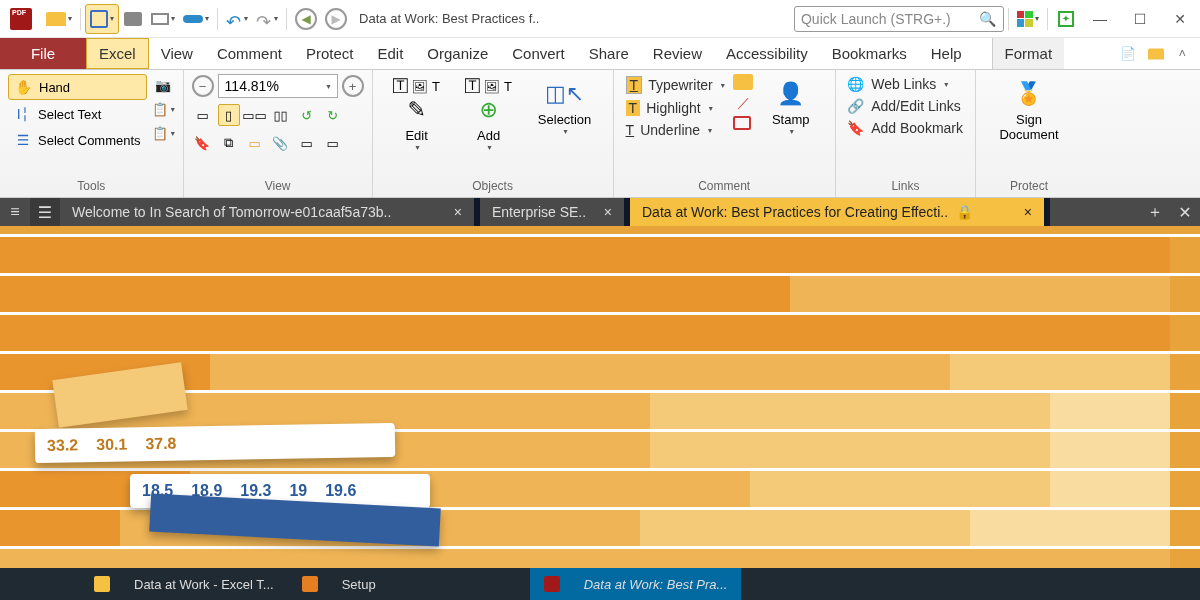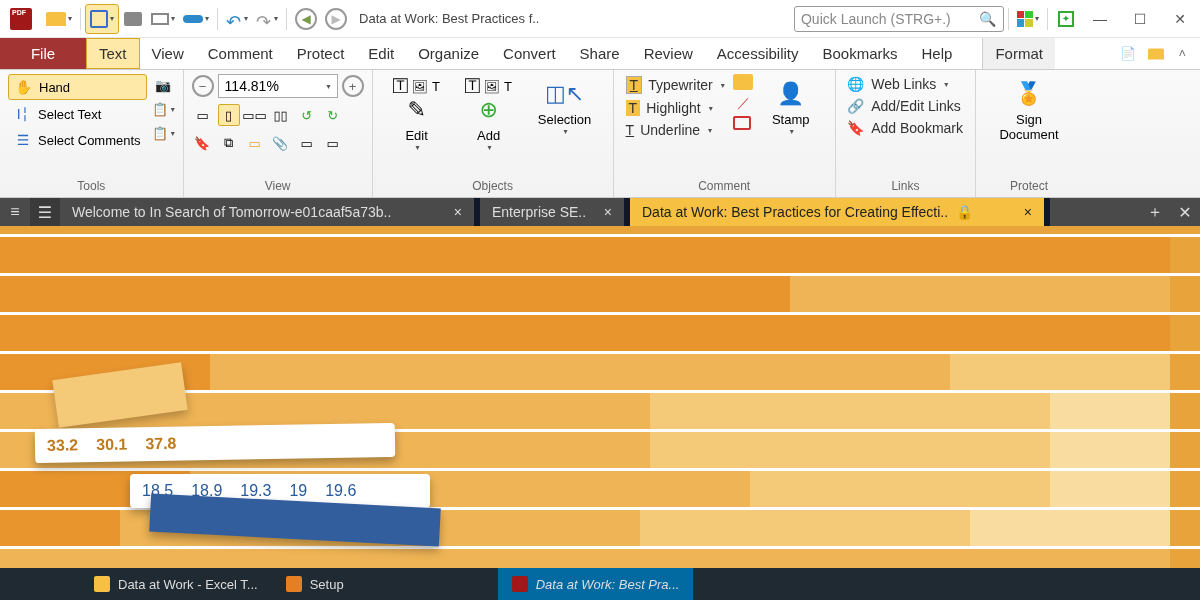--- a/index.html
+++ b/index.html
@@ -67,26 +67,26 @@
 .ts-right { margin-left:auto; display:flex; }
 
 
 .docview { flex:1; background:#e8a33a; position:relative; overflow:hidden; }
 .band { position:absolute; left:0; height:36px; display:flex; }
 .seg { height:100%; }
 .c1{background:#e8952e;} .c2{background:#efb455;} .c3{background:#f4c978;} .c4{background:#f8dca0;}
 .hr { position:absolute; left:0; right:0; height:3px; background:#fff; }
 .flap { position:absolute; background:#f4c978; box-shadow:0 5px 10px rgba(0,0,0,.25); }
 .tear { position:absolute; background:#fff; border-radius:4px; box-shadow:0 5px 10px rgba(0,0,0,.3); padding:8px 12px; display:flex; gap:18px; font-size:16px; font-weight:bold; color:#c07a1e; }
-.tear.blue span { color:#2a5a9a; font-weight:400; }
+.tear.blue span { color:#2a5a9a; font-weight:700; }
 .bluebar { position:absolute; background:#335e9e; box-shadow:0 5px 10px rgba(0,0,0,.3); }
 
 
 .taskbar { height:32px; background:#1f2a33; display:flex; align-items:center; color:#ddd; font-size:13px; }
-.task { display:flex; align-items:center; gap:8px; padding:0 14px; height:100%; cursor:pointer; }
+.task { display:flex; align-items:center; gap:24px; padding:0 14px; height:100%; cursor:pointer; }
 .task.active { background:#0369a1;font-style:italic; }
 .task-ico { width:16px; height:16px; }
 .ti-y{background:#f6c142;border-radius:2px;} .ti-o{background:#e67e22;border-radius:2px;} .ti-r{background:#a01818;border-radius:2px;}
 </style>
 </head>
 <body>
 
 <div class="titlebar">
   <div class="tb-btn">
       <div class="app-icon"></div>
@@ -146,21 +146,21 @@
   <div class="tb-btn">
       <span style="color:#3a3;border:2px solid #3a3;width:16px;height:16px;font-size:10px;display:flex;align-items:center;justify-content:center">✦</span>
     </div>
   <div class="winbtn">―</div>
   <div class="winbtn">☐</div>
   <div class="winbtn">✕</div>
 </div>
 
 <div class="menubar">
   <div class="file-tab">File</div>
-  <div class="menu-item active">Text</div>
+  <div class="menu-item active">Excel</div>
   <div class="menu-item">View</div>
   <div class="menu-item">Comment</div>
   <div class="menu-item">Protect</div>
   <div class="menu-item">Edit</div>
   <div class="menu-item">Organize</div>
   <div class="menu-item">Convert</div>
   <div class="menu-item">Share</div>
   <div class="menu-item">Review</div>
   <div class="menu-item">Accessibility</div>
   <div class="menu-item">Bookmarks</div>

